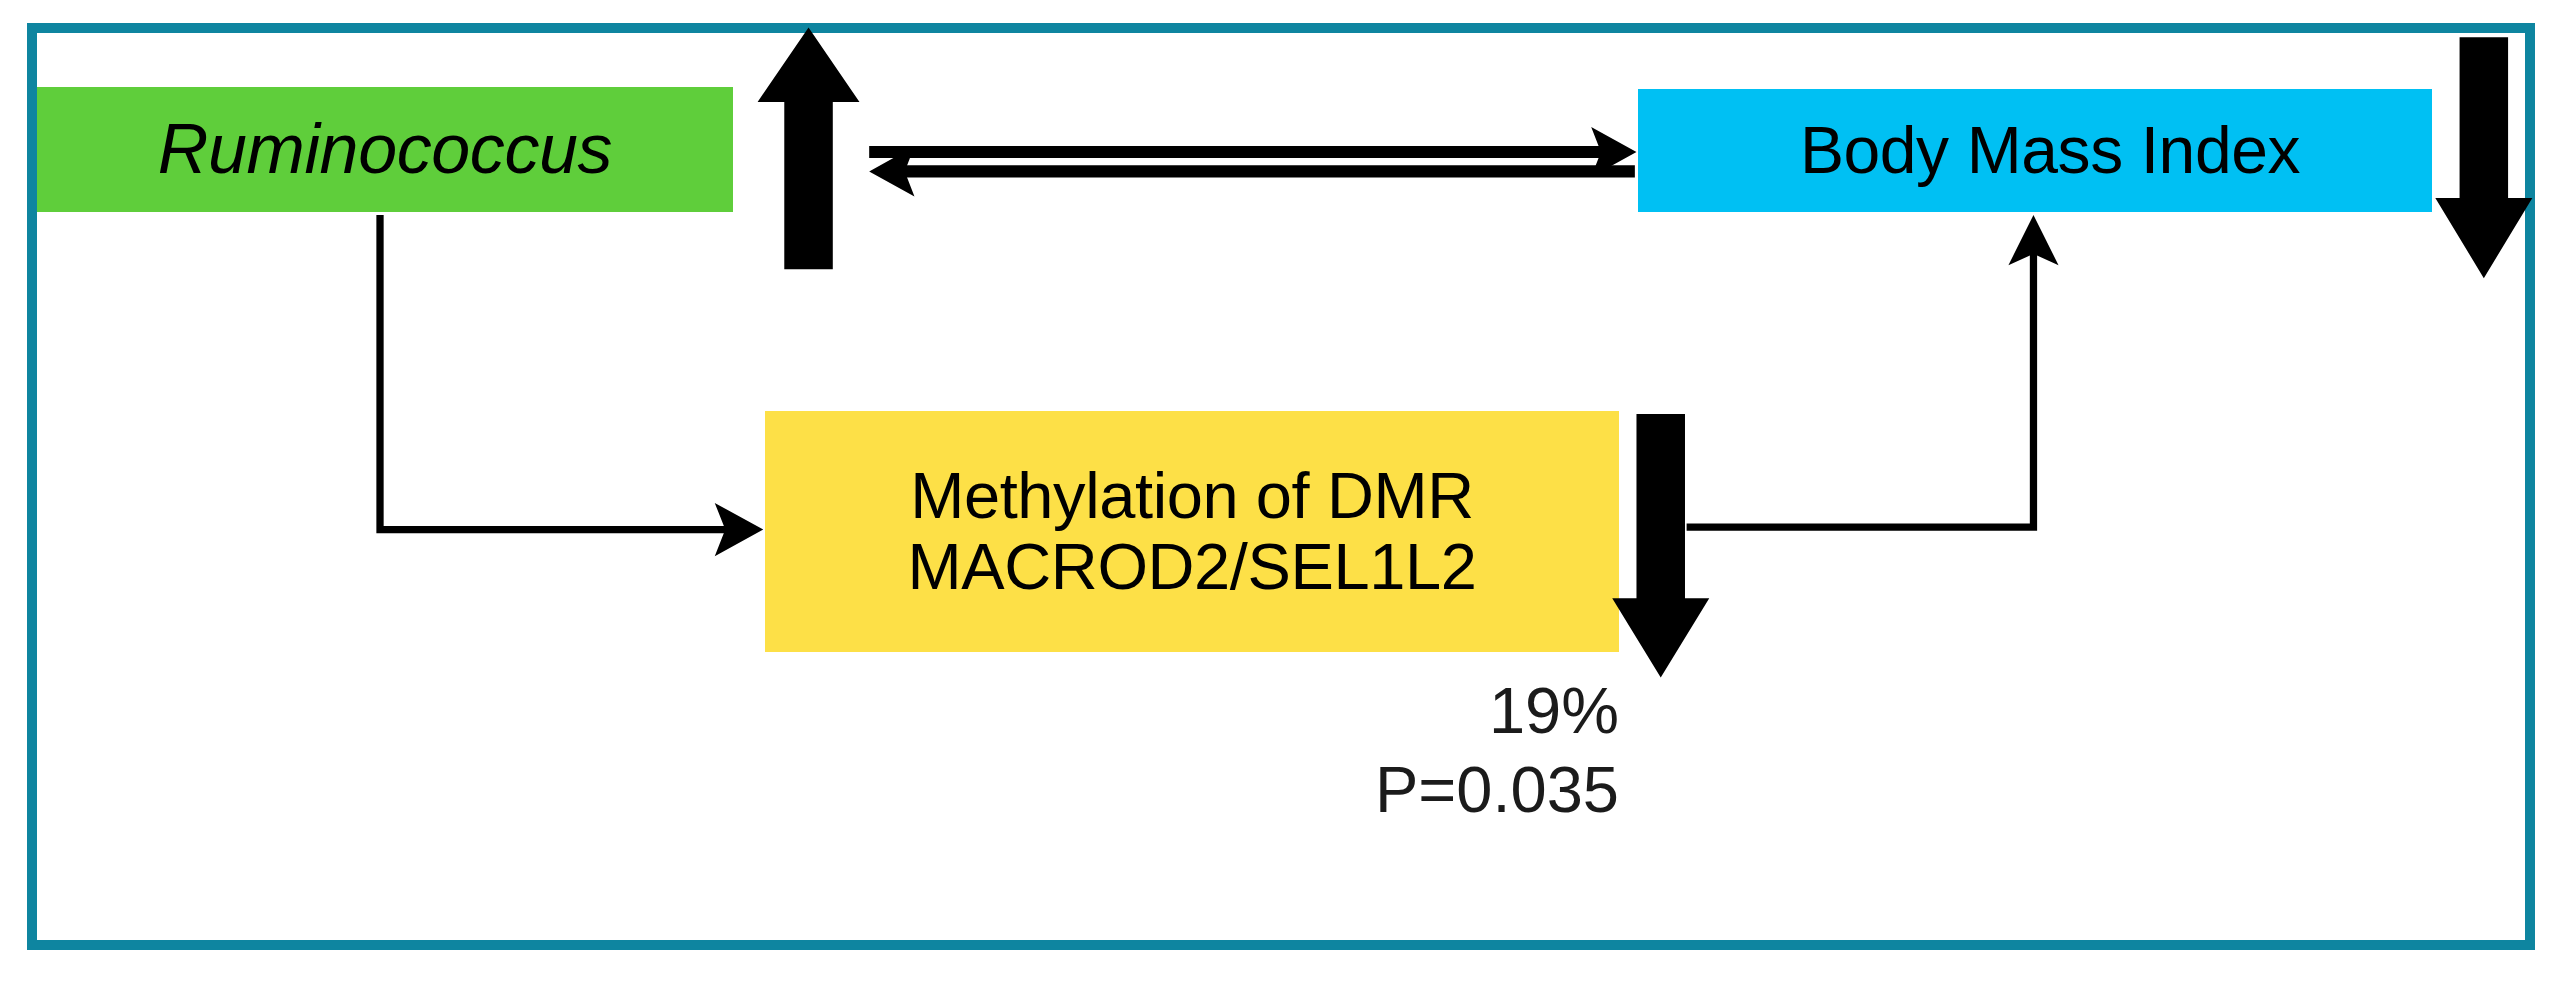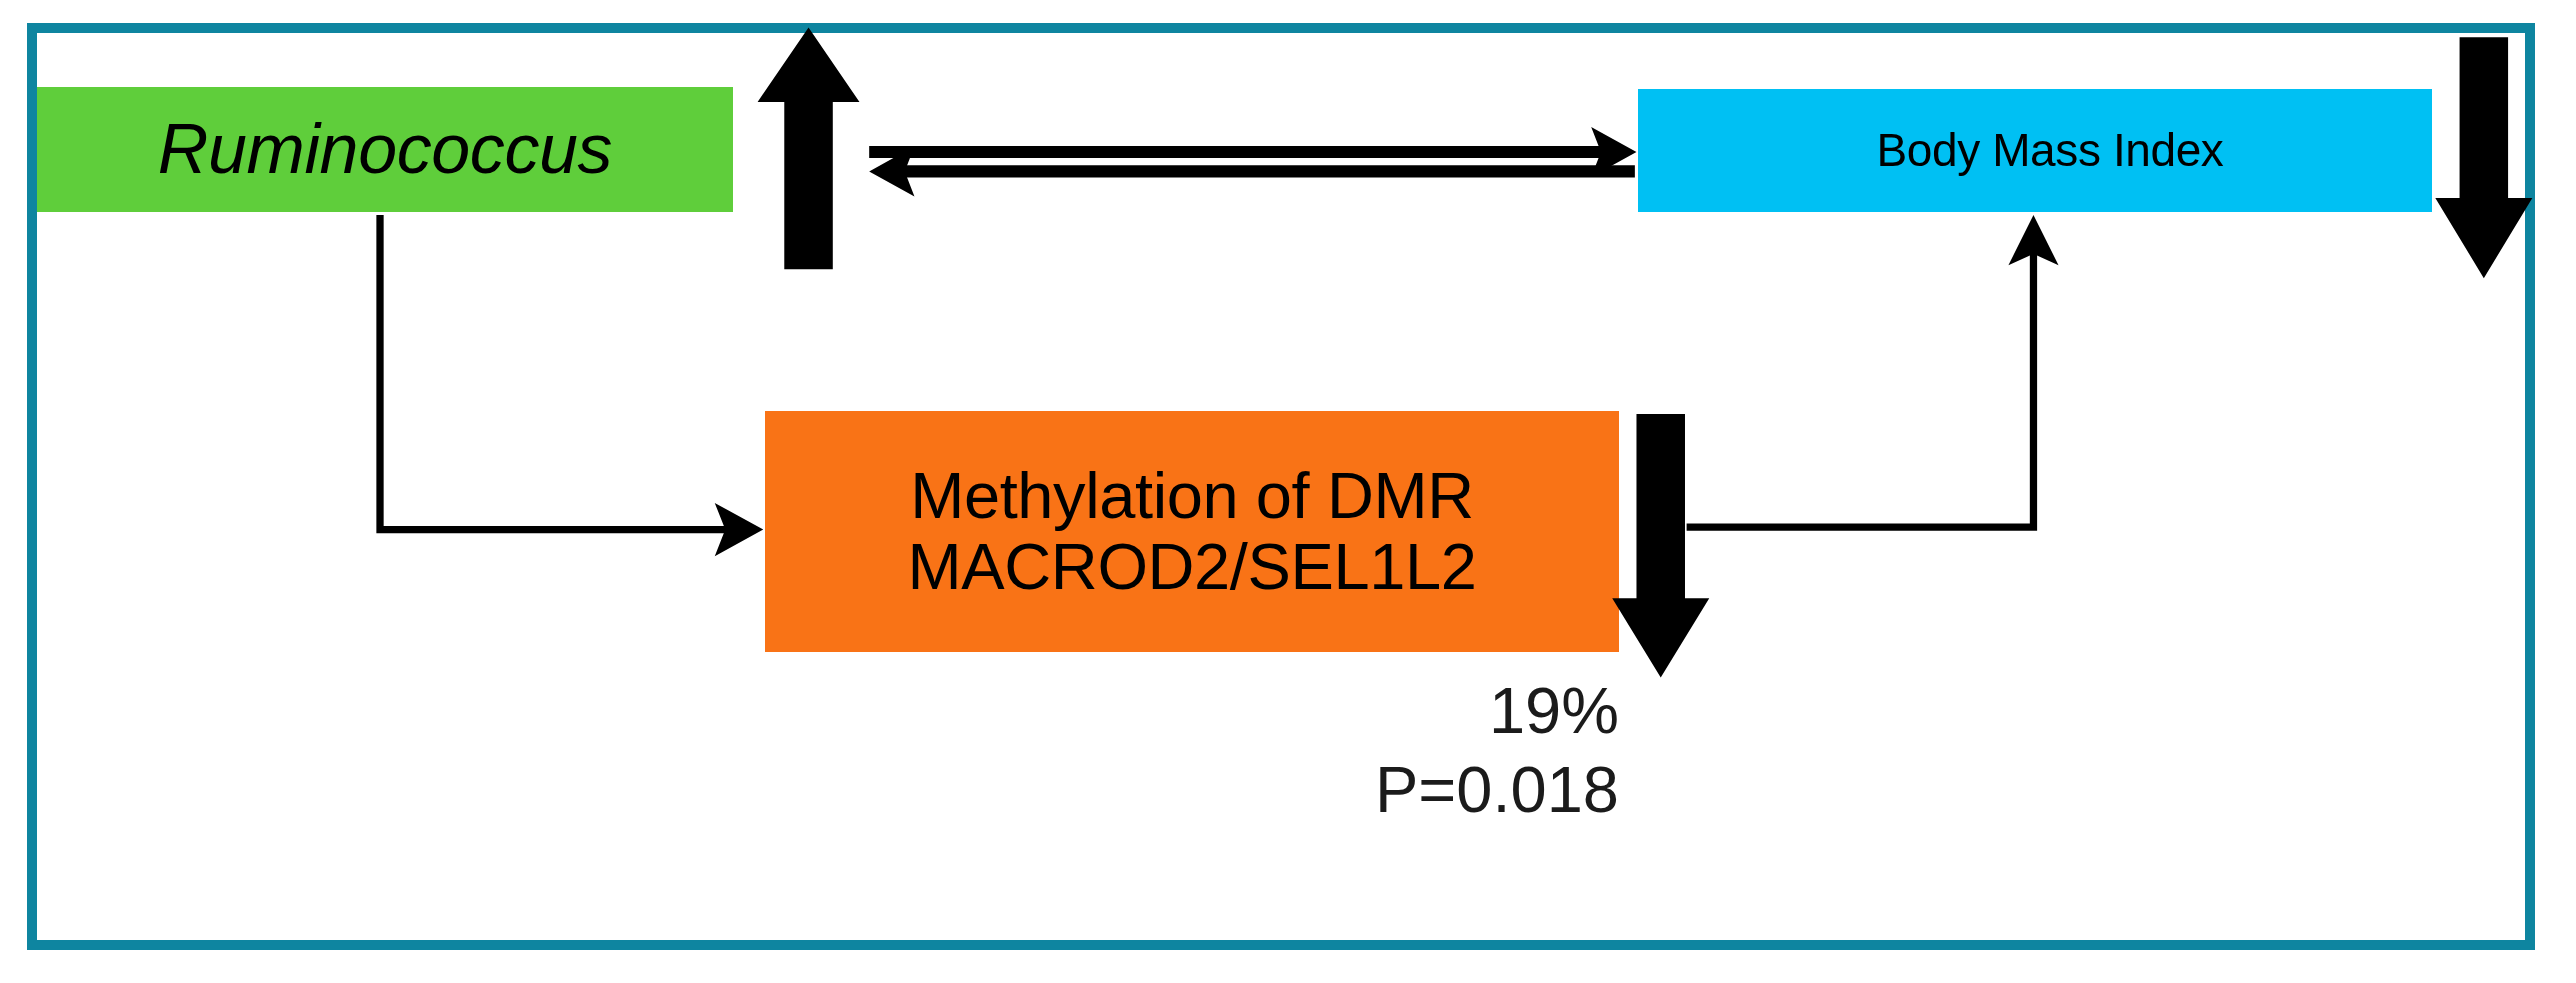--- a/index.html
+++ b/index.html
@@ -52,30 +52,30 @@
     font-size: 70px;
     font-style: italic;
     letter-spacing: -0.4px;
   }
   #node-bmi {
     left: 1638px;
     top: 89px;
     width: 794px;
     height: 123px;
     background: #00C0F3;
-    font-size: 46px;
+    font-size: 66px;
     letter-spacing: -0.4px;
     padding-left: 30px;
   }
   #node-methylation {
     left: 765px;
     top: 411px;
     width: 854px;
     height: 241px;
-    background: #f97316;
+    background: #fde047;
     font-size: 65px;
     letter-spacing: -0.4px;
   }
   #node-methylation .line1 { font-style: normal; }
   #node-methylation .line2 { }
 
   
   #stats {
     position: absolute;
     left: 765px;
@@ -118,21 +118,21 @@
     <span>Body Mass Index</span>
   </div>
 
   <div class="node" id="node-methylation">
     <span class="line1">Methylation of DMR</span>
     <span class="line2">MACROD2/SEL1L2</span>
   </div>
 
   <div id="stats">
     <div>19%</div>
-    <div>P=0.018</div>
+    <div>P=0.035</div>
   </div>
 
   <svg class="overlay" viewBox="0 0 3186 1217">
 
     <g>
       <polygon class="thick-arrow" points="1000,34 1063,126 1030,126 1030,333 970,333 970,126 937,126"></polygon>
     </g>
 
     <g>
       <polygon class="thick-arrow" points="3072,344 3132,245 3102,245 3102,46 3042,46 3042,245 3012,245"></polygon>

